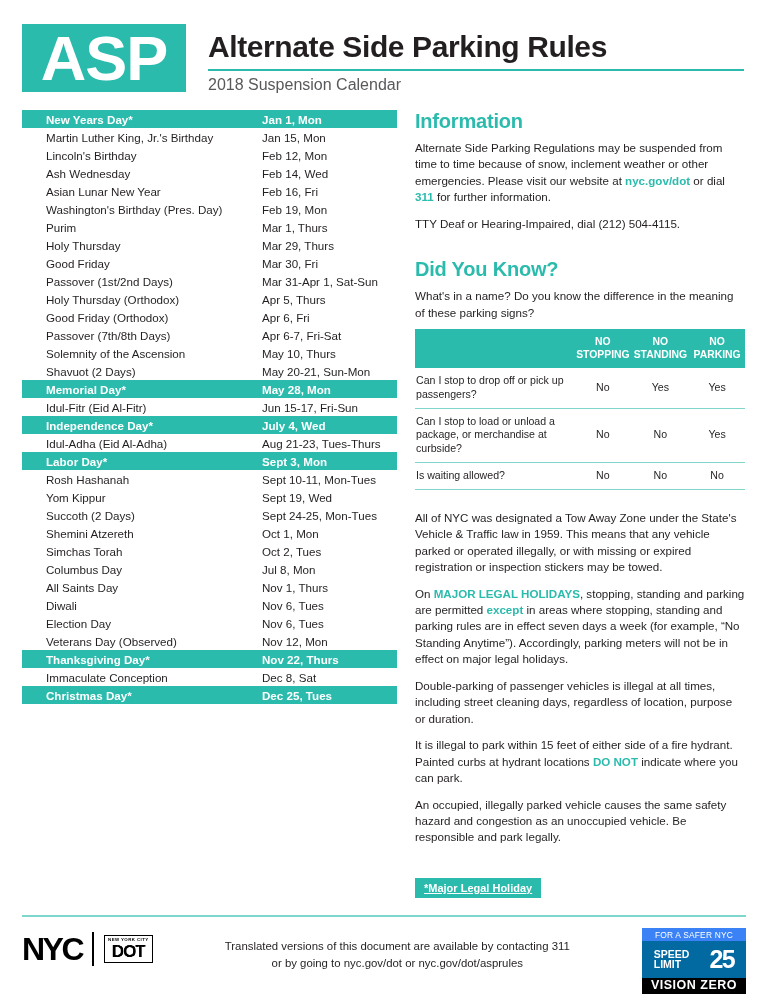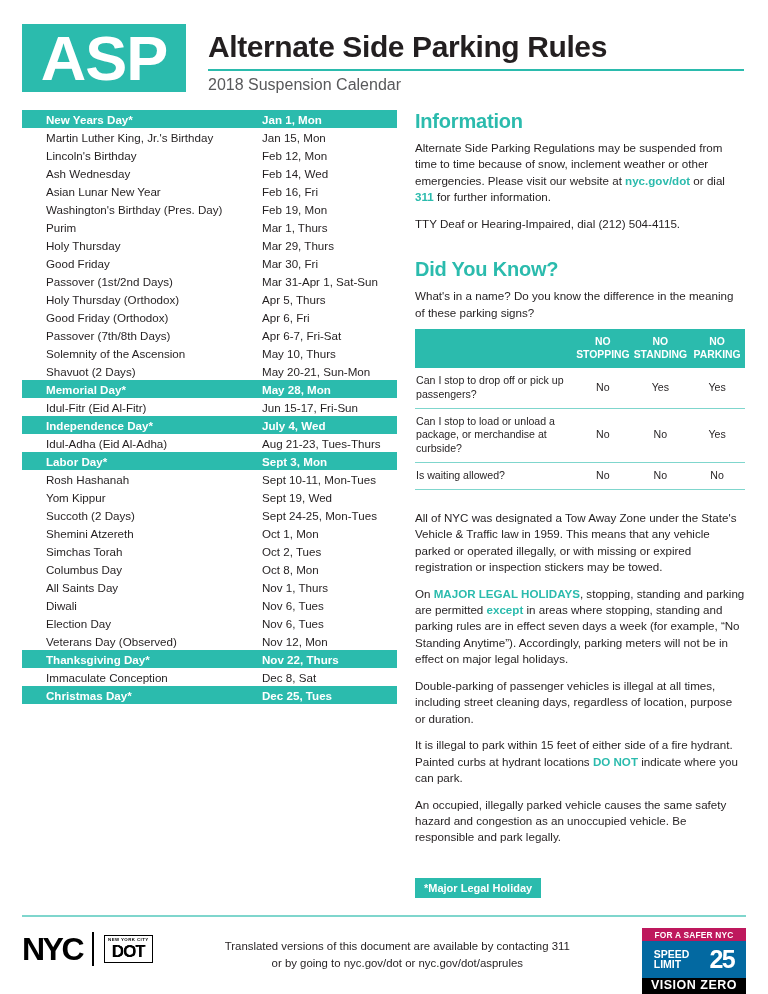--- a/index.html
+++ b/index.html
@@ -111,20 +111,21 @@
 
   
   .badge {
     display:inline-block;
     background:#2bbbad;
     color:#ffffff;
     font-size:11px;
     font-weight:bold;
     padding:4px 9px;
     margin-top:22px;
+    text-decoration:underline;
   }
 
   
   .footer-rule {
     position:absolute;
     left:22px; right:22px; top:915px;
     height:2px; background:#7fd6cd;
   }
   .footer {
     position:absolute;
@@ -155,22 +156,22 @@
   }
   .footer-text {
     font-size:11.4px; line-height:1.5; text-align:center;
     color:#231f20; padding-top:10px; flex:1 1 auto;
   }
   .vz {
     width:104px; flex:0 0 auto; padding-top:0;
     display:flex; flex-direction:column; align-items:stretch;
   }
   .vz-top {
-    background:#be185d; color:#ffffff;
-    font-size:8.4px; font-weight:bold; text-align:center;
+    background:#3b82f6; color:#ffffff;
+    font-size:8.4px; font-weight:normal; text-align:center;
     letter-spacing:.2px; padding:1.5px 0;
   }
   .vz-mid {
     background:#0369a1; color:#ffffff;
     display:flex; align-items:center; justify-content:center;
     padding:7px 4px; gap:20px;
   }
   .vz-sl { font-size:10.5px; font-weight:bold; line-height:1.02; text-align:left; }
   .vz-25 { font-size:25px; font-weight:bold; line-height:.9; letter-spacing:-1.5px; }
   .vz-bot {
@@ -293,21 +294,21 @@
         <div class="cal-row">
           <div class="cal-name">Shemini Atzereth</div>
           <div class="cal-date">Oct 1, Mon</div>
         </div>
         <div class="cal-row">
           <div class="cal-name">Simchas Torah</div>
           <div class="cal-date">Oct 2, Tues</div>
         </div>
         <div class="cal-row">
           <div class="cal-name">Columbus Day</div>
-          <div class="cal-date">Oct 8, Mon</div>
+          <div class="cal-date">Jul 8, Mon</div>
         </div>
         <div class="cal-row">
           <div class="cal-name">All Saints Day</div>
           <div class="cal-date">Nov 1, Thurs</div>
         </div>
         <div class="cal-row">
           <div class="cal-name">Diwali</div>
           <div class="cal-date">Nov 6, Tues</div>
         </div>
         <div class="cal-row">

